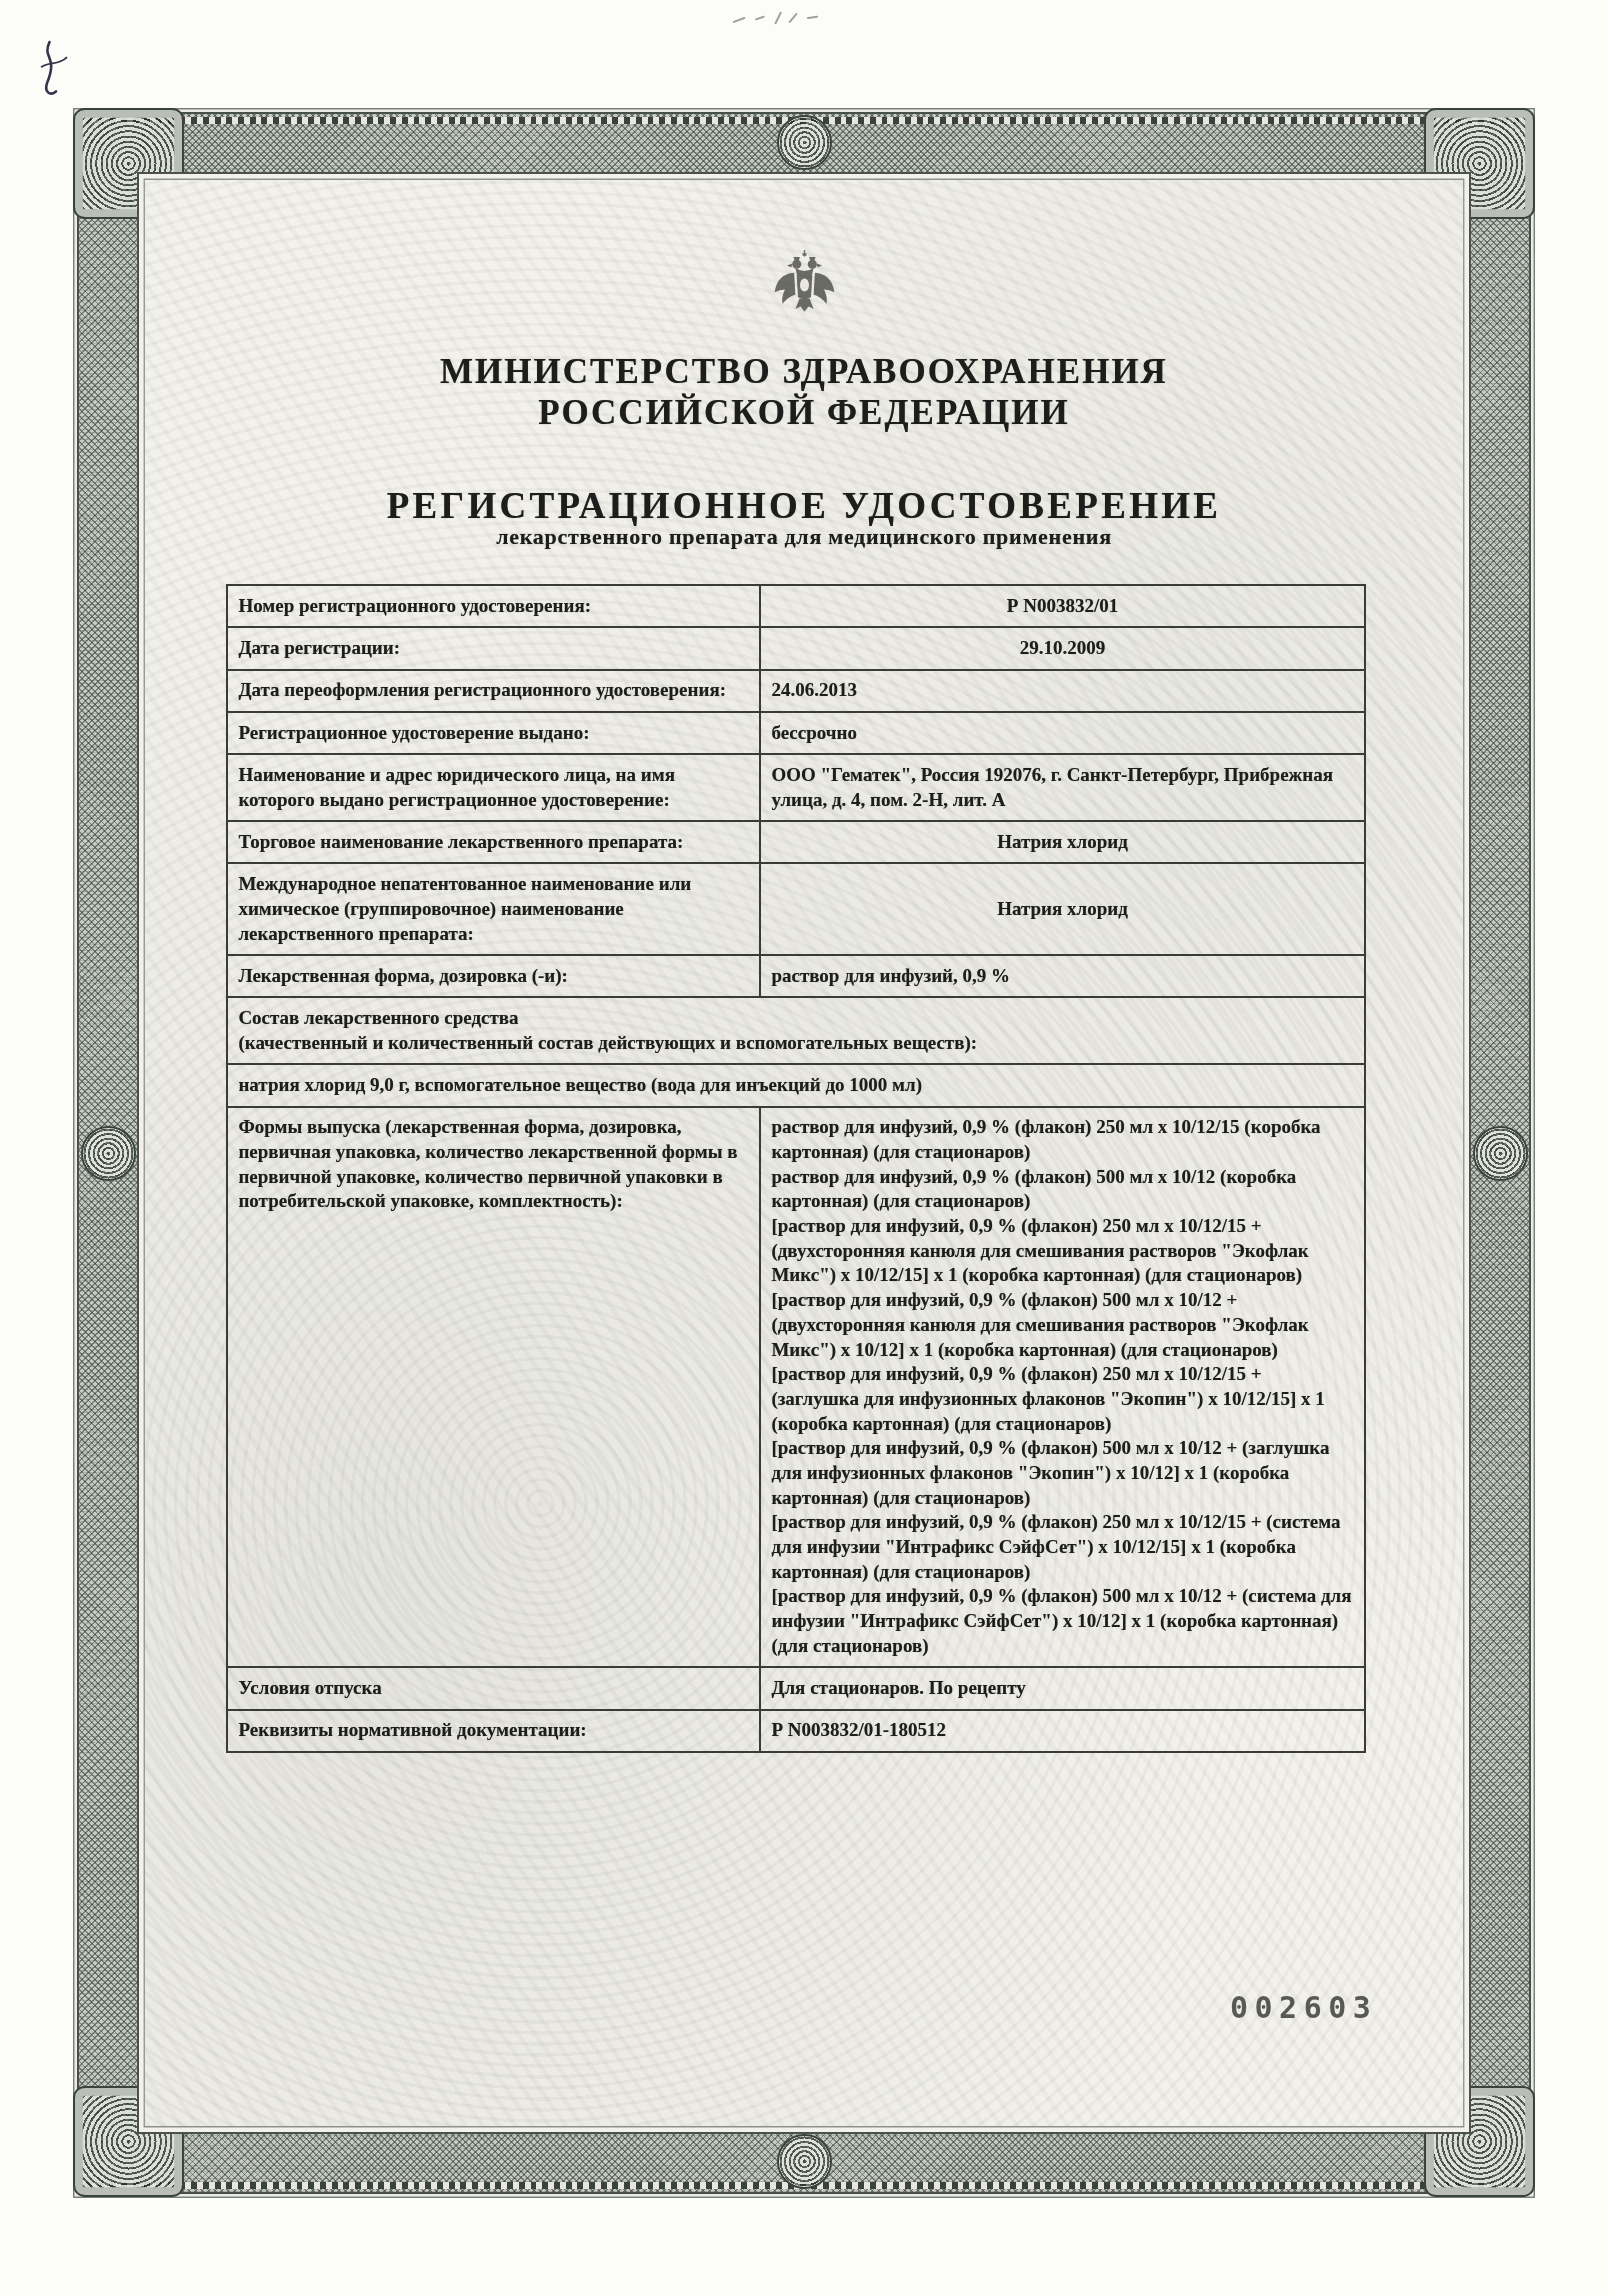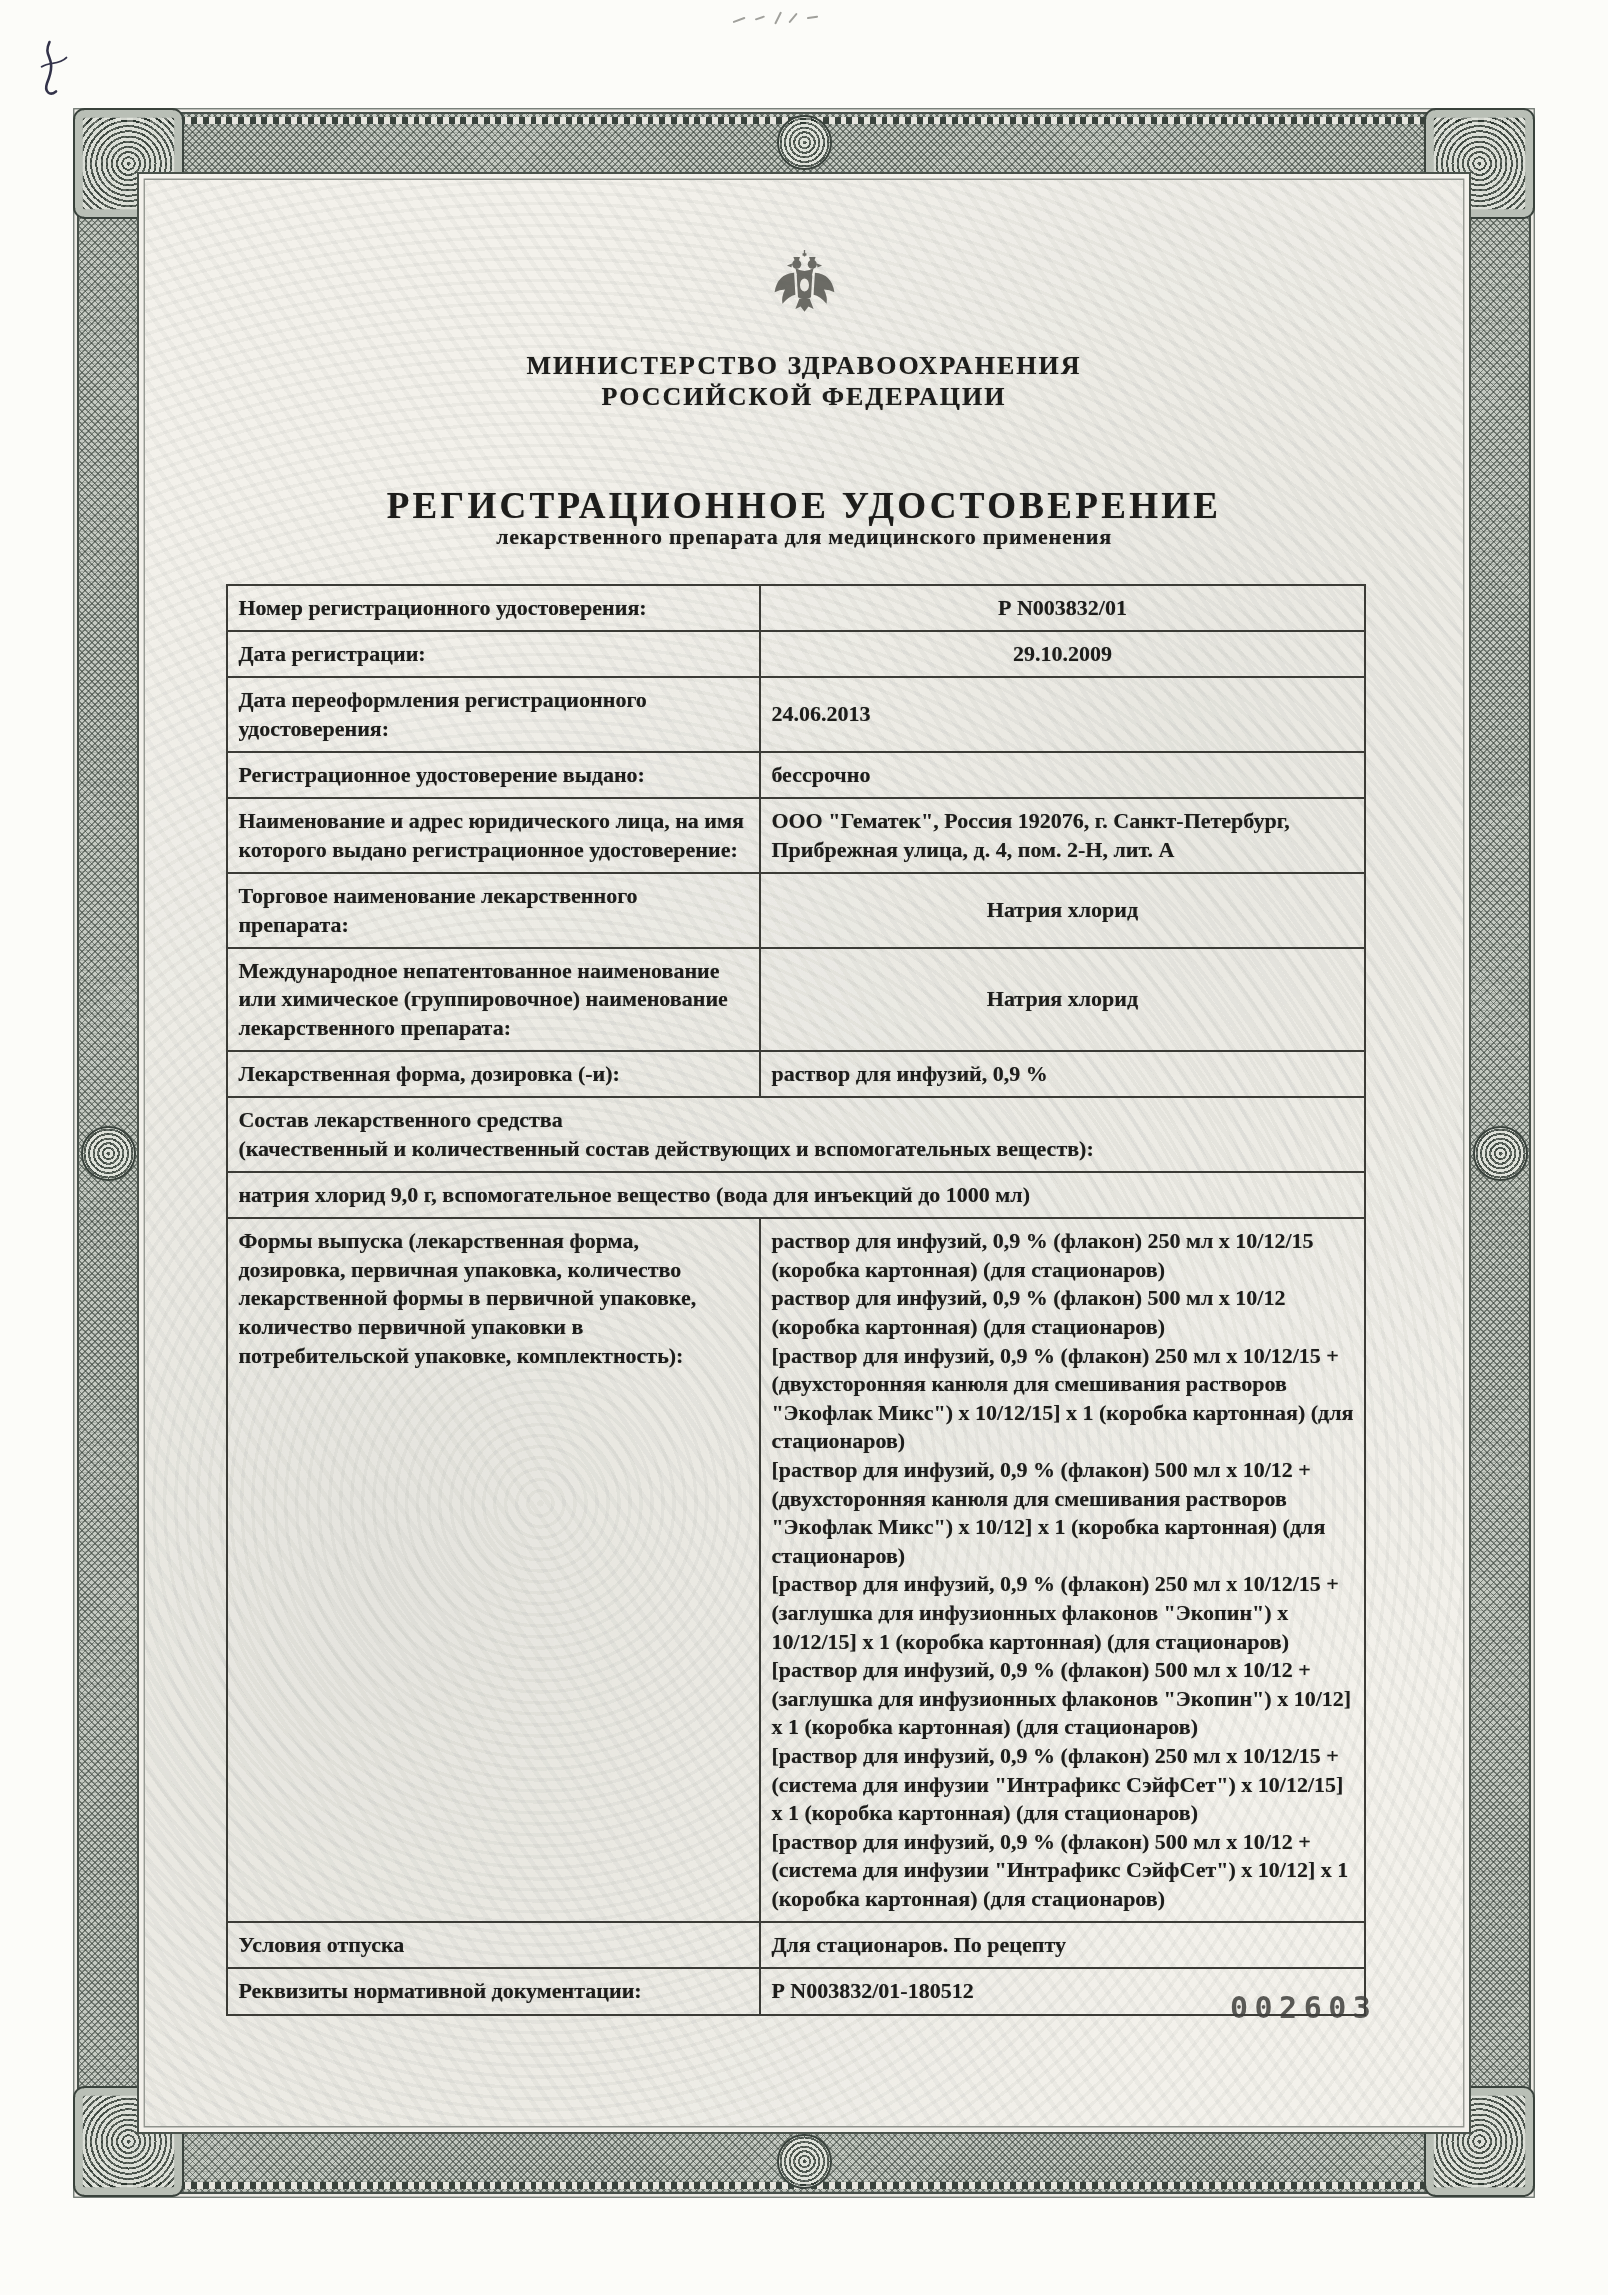--- a/index.html
+++ b/index.html
@@ -57,34 +57,34 @@
       radial-gradient(ellipse at 18% 72%, rgba(100,110,102,.10), transparent 55%),
       radial-gradient(ellipse at 80% 30%, rgba(100,110,102,.08), transparent 50%),
       repeating-radial-gradient(circle at 30% 68%, rgba(95,105,98,.06) 0 3.3px, transparent 3.3px 11px),
       repeating-linear-gradient(55deg, rgba(95,105,98,.05) 0 4.6px, transparent 4.6px 13.7px);
   }
 
   
   .arms{position:absolute;left:0;right:0;top:247px;display:flex;justify-content:center;
         filter:blur(0.3px);opacity:.85;z-index:5}
   .ministry{position:absolute;left:0;right:0;top:351px;text-align:center;
-        font-weight:700;font-size:26px;line-height:1.18;letter-spacing:2px;z-index:5;
+        font-weight:700;font-size:35px;line-height:1.18;letter-spacing:2px;z-index:5;
         text-shadow:0 0 0.7px rgba(20,20,20,.55);}
   .title{position:absolute;left:0;right:0;top:468px;margin:16px;text-align:center;
         font-weight:700;font-size:37px;letter-spacing:3.3px;z-index:5;
         text-shadow:0 0 0.7px rgba(20,20,20,.55);}
   .subtitle{position:absolute;left:0;right:0;top:524px;text-align:center;
         font-weight:700;font-size:22px;letter-spacing:0.7px;z-index:5;
         text-shadow:0 0 0.7px rgba(20,20,20,.5);}
 
   
   .cert-table{
     position:absolute;left:226px;top:584px;width:1140px;z-index:5;
     border:2px solid #3b3b36;box-sizing:border-box;
-    font-size:22px;line-height:1.3;font-weight:700;
+    font-size:19px;line-height:1.3;font-weight:700;
     text-shadow:0 0 0.7px rgba(25,25,22,.45);
   }
   .t-row{display:flex;box-sizing:border-box}
   .t-row + .t-row{border-top:2px solid #3b3b36}
   .t-label{flex:0 0 533px;width:533px;border-right:2px solid #3b3b36;
         padding:7.8px 10.4px;box-sizing:border-box}
   .t-value{flex:1;padding:7.8px 10.4px;box-sizing:border-box;
         display:flex;flex-direction:column;justify-content:center;align-items:flex-start}
   .t-value.center{align-items:center;text-align:right}
   .t-value.forms{justify-content:flex-start}

